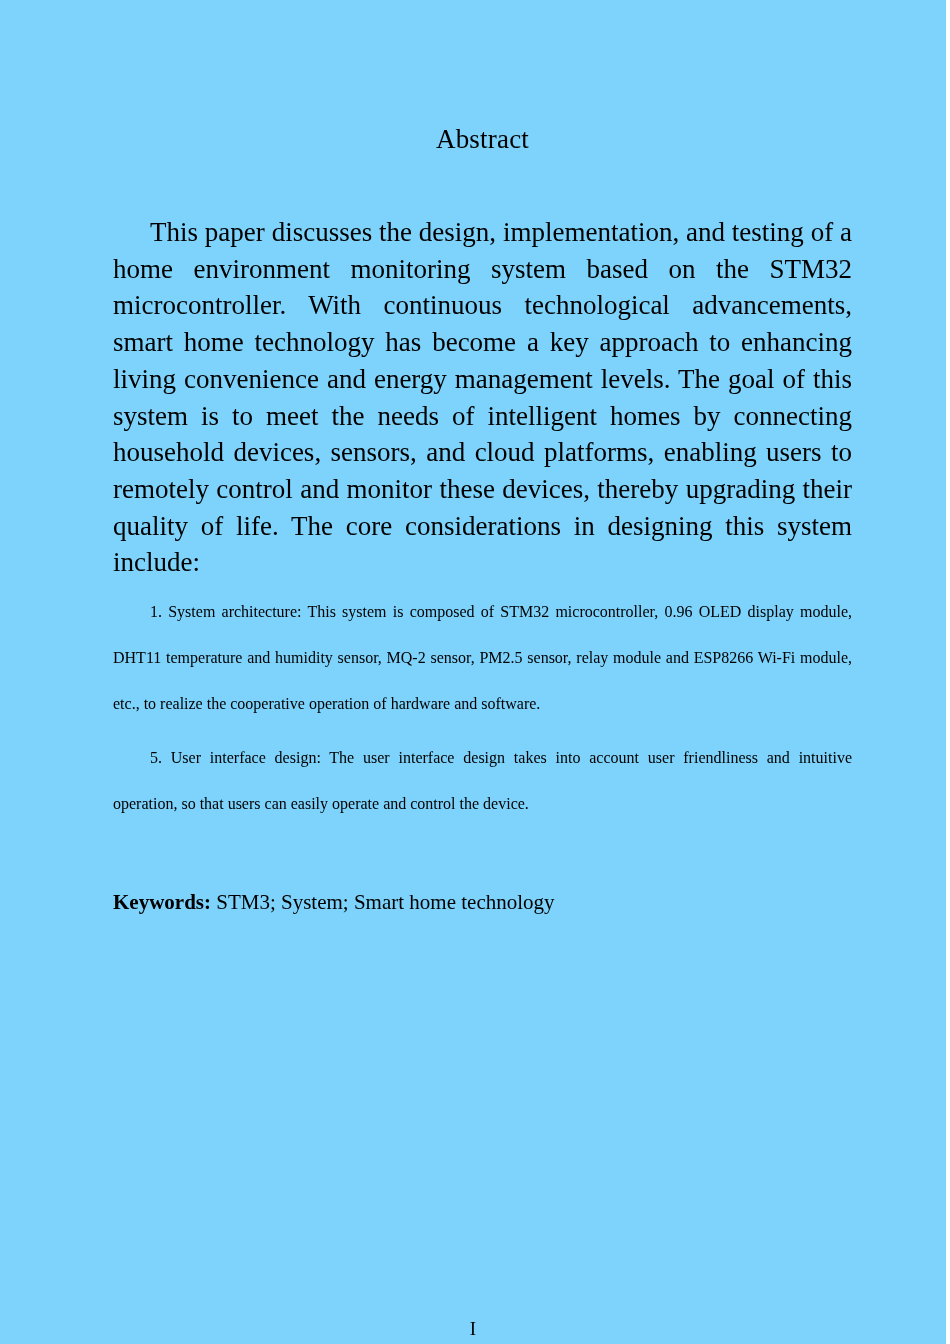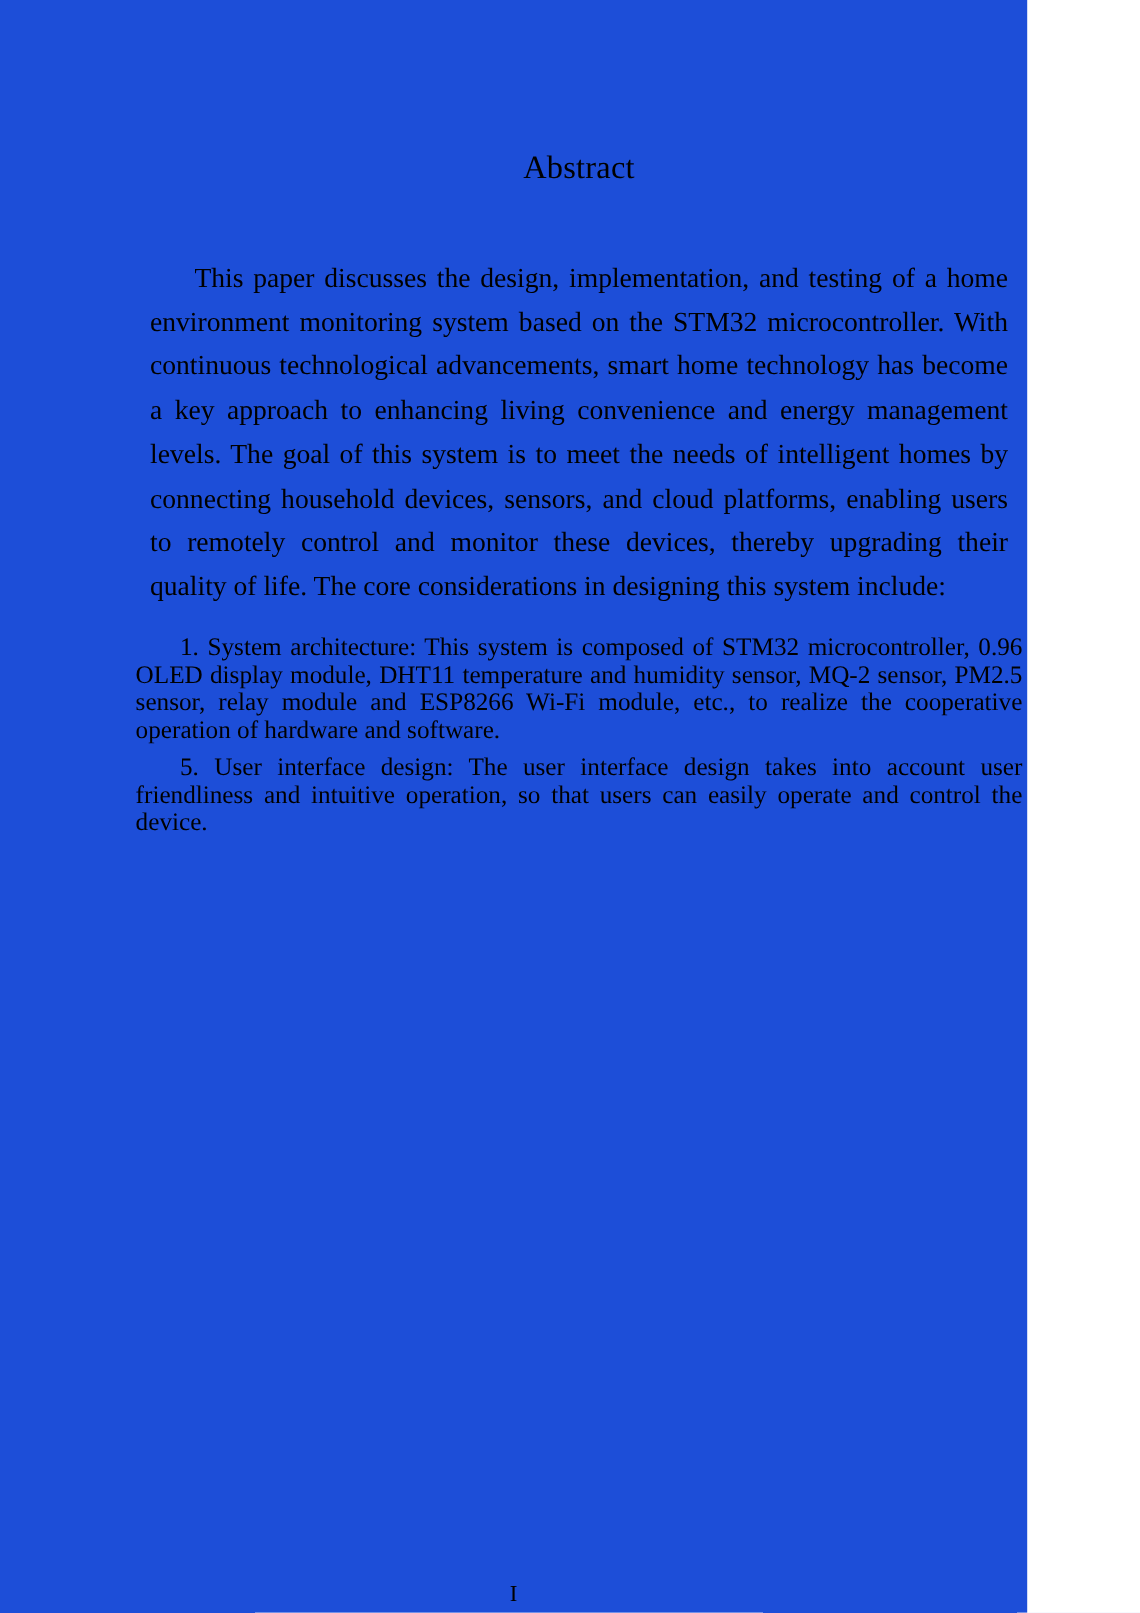--- a/index.html
+++ b/index.html
@@ -6,23 +6,23 @@
     margin: 0;
     padding: 0;
     background: #ffffff;
   }
   body {
     font-family: "Liberation Serif", "DejaVu Serif", serif;
     color: #000000;
   }
   .page {
     position: relative;
-    width: 856px;
+    width: 946px;
     height: 1344px;
-    background: #1d4ed8;
+    background: #7dd3fc;
     box-sizing: border-box;
     overflow: hidden;
   }
   .content {
     position: absolute;
     left: 113px;
     top: 0;
     width: 739px;
   }
   .doc-title {
@@ -31,38 +31,38 @@
     line-height: 34px;
     font-weight: normal;
     margin: 0;
     padding-top: 122px;
     letter-spacing: 0.2px;
   }
   .abstract-body {
     margin-top: 58px;
   }
   p.para {
-    margin: 12px;
-    font-size: 23px;
+    margin: 0;
+    font-size: 27px;
     line-height: 36.7px;
     text-align: justify;
     text-justify: inter-word;
     text-indent: 37px;
     hyphens: none;
   }
   p.para:last-child {
     text-align-last: left;
   }
   .list-items {
     margin-top: 0;
   }
   p.list-item {
     margin: 0;
-    font-size: 21px;
-    line-height: 23px;
+    font-size: 16px;
+    line-height: 46px;
     text-align: justify;
     text-justify: inter-word;
     text-indent: 37px;
     padding-top: 8px;
   }
   .keywords {
     margin: 0;
     padding-top: 60px;
     font-size: 21px;
     line-height: 30px;
@@ -93,19 +93,20 @@
 
     <div class="abstract-body">
 
       <p class="para">This paper discusses the design, implementation, and testing of a home environment monitoring system based on the STM32 microcontroller. With continuous technological advancements, smart home technology has become a key approach to enhancing living convenience and energy management levels. The goal of this system is to meet the needs of intelligent homes by connecting household devices, sensors, and cloud platforms, enabling users to remotely control and monitor these devices, thereby upgrading their quality of life. The core considerations in designing this system include:</p>
 
       <div class="list-items">
         <p class="list-item">1. System architecture: This system is composed of STM32 microcontroller, 0.96 OLED display module, DHT11 temperature and humidity sensor, MQ-2 sensor, PM2.5 sensor, relay module and ESP8266 Wi-Fi module, etc., to realize the cooperative operation of hardware and software.</p>
         <p class="list-item">5. User interface design: The user interface design takes into account user friendliness and intuitive operation, so that users can easily operate and control the device.</p>
       </div>
 
+      <p class="keywords"><b>Keywords:</b><span> </span><span>STM3; System; Smart home technology</span></p>
 
     </div>
   </div>
 
   <div class="page-number">I</div>
 
 </div>
 
 </body></html>

